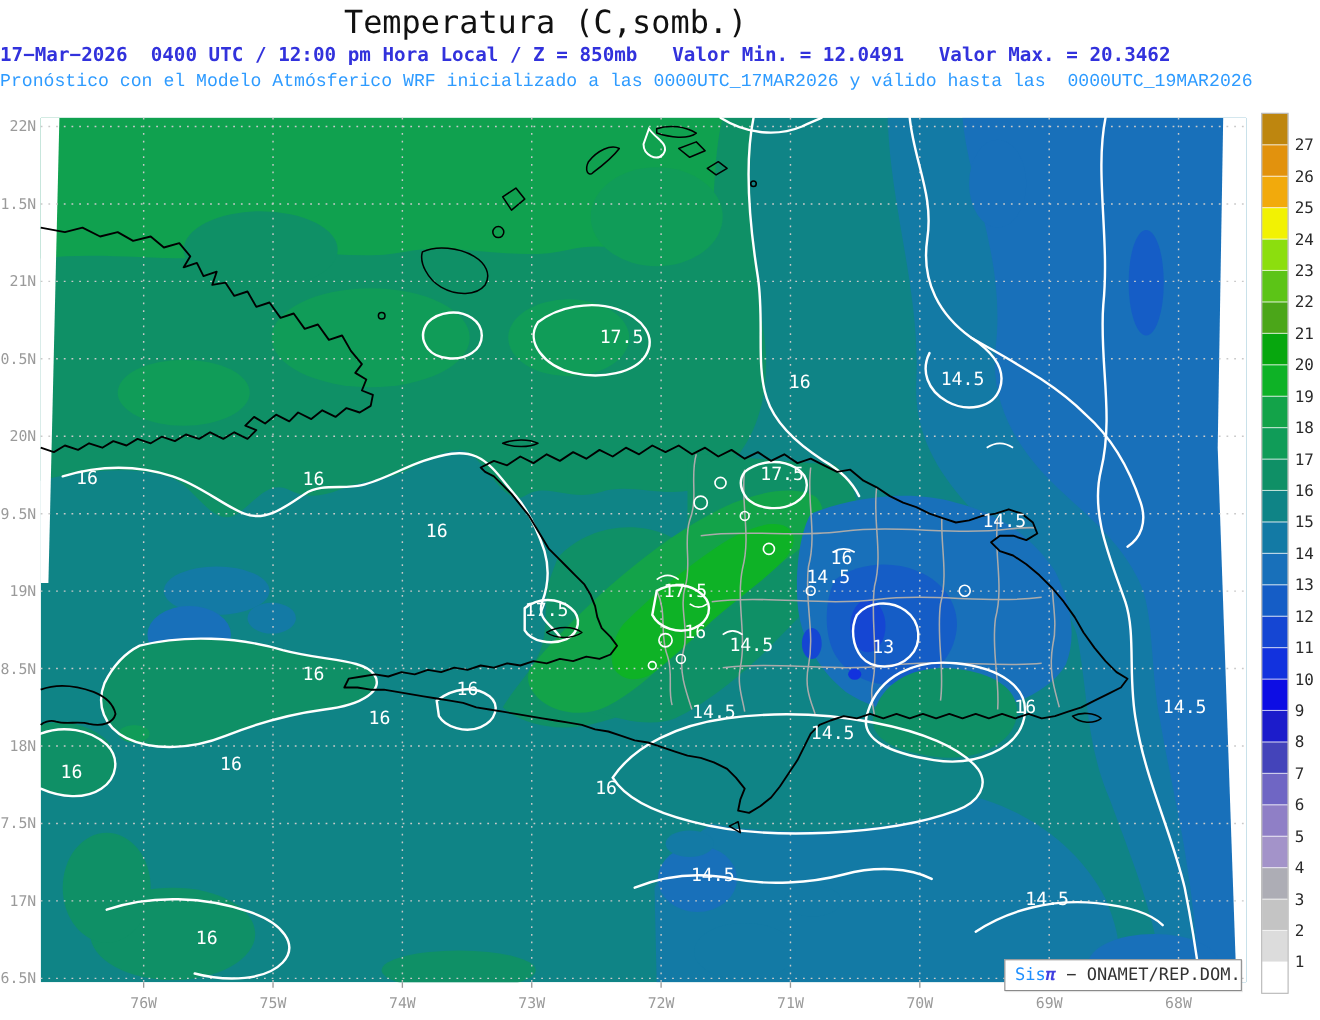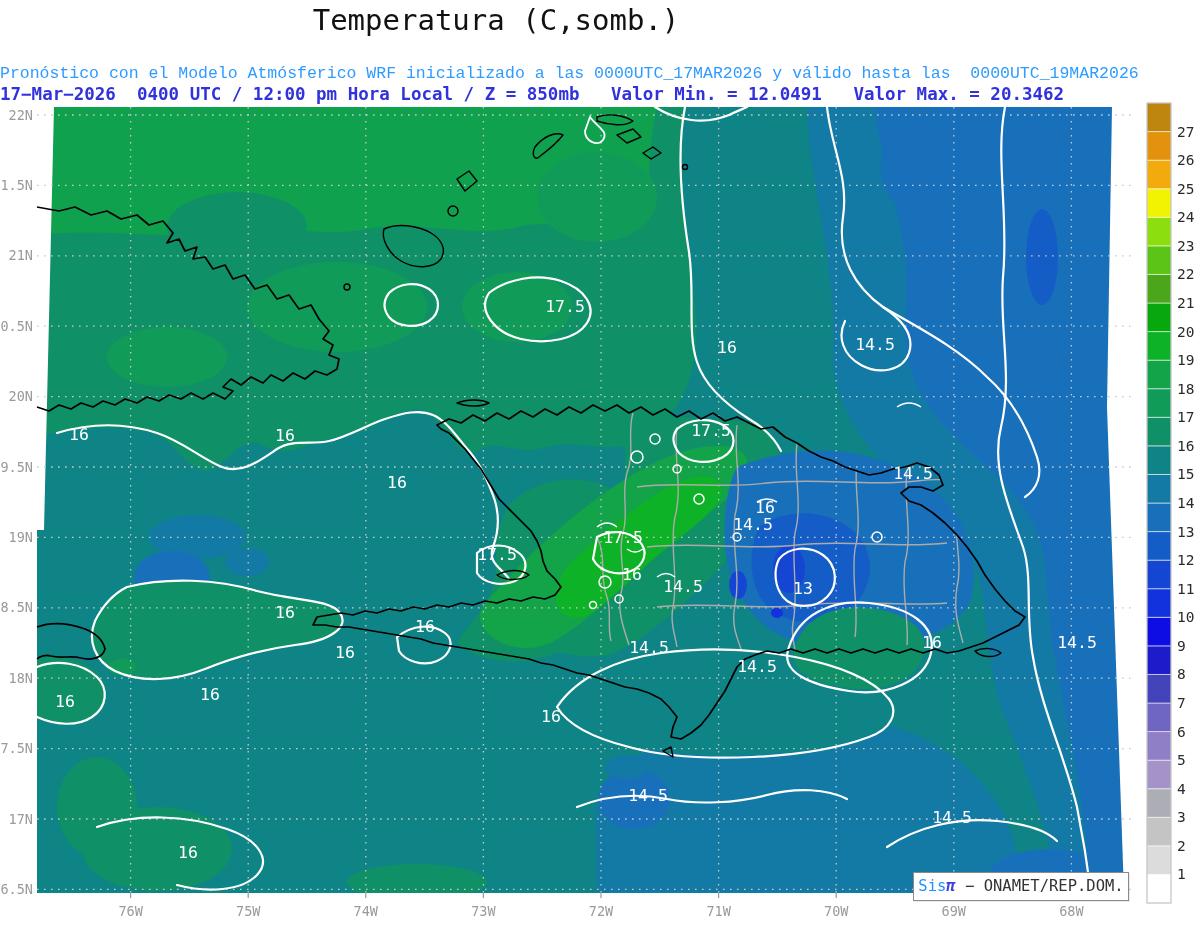--- a/index.html
+++ b/index.html
@@ -4,21 +4,21 @@
 <style>
   html,body{margin:0;padding:0;background:#fff;}
   #fig{position:relative;width:1200px;height:927px;background:#fff;overflow:hidden;
        font-family:"DejaVu Sans Mono","Liberation Mono",monospace;}
   #fig svg{position:absolute;left:0;top:0;}
   .hdr{position:absolute;left:0;width:992px;text-align:center;white-space:pre;}
   #title{top:3px;font-size:29px;letter-spacing:0px;color:#111;}
   #sub1{top:40px;font-size:17.5px;font-weight:bold;}
   #sub2{top:64px;font-size:16.5px;}
   #sisbox{position:absolute;left:913px;top:872px;width:214px;height:27px;background:#fff;
-          border:1px solid #8a8a8a;text-align:center;line-height:26px;font-size:15.5px;
+          border:1px solid #8a8a8a;text-align:right;line-height:26px;font-size:15.5px;
           box-shadow:1px 1px 0 rgba(0,0,0,0.08);}
   #sisbox .pi{font-style:italic;font-weight:bold;}
   text{font-family:"DejaVu Sans Mono","Liberation Mono",monospace;}
 </style>
 </head>
 <body>
 
 <div id="fig">
 
 <svg width="1200" height="927" viewBox="0 0 1200 927">
@@ -371,18 +371,18 @@
         <text x="30" y="176.42857142857144" font-size="14.5" fill="#2a2a2a">22</text>
         <text x="30" y="147.85714285714278" font-size="14.5" fill="#2a2a2a">23</text>
         <text x="30" y="119.28571428571422" font-size="14.5" fill="#2a2a2a">24</text>
         <text x="30" y="90.71428571428567" font-size="14.5" fill="#2a2a2a">25</text>
         <text x="30" y="62.14285714285711" font-size="14.5" fill="#2a2a2a">26</text>
         <text x="30" y="33.571428571428555" font-size="14.5" fill="#2a2a2a">27</text>
       </g>
 </svg>
 
 <div class="hdr" id="title">Temperatura (C,somb.)</div>
-<div class="hdr" id="sub1" style="color: rgb(50, 50, 220); margin-top: 44px;">17−Mar−2026  0400 UTC / 12:00 pm Hora Local / Z = 850mb   Valor Min. = 12.0491   Valor Max. = 20.3462</div>
+<div class="hdr" id="sub1" style="color: rgb(50, 50, 220);">17−Mar−2026  0400 UTC / 12:00 pm Hora Local / Z = 850mb   Valor Min. = 12.0491   Valor Max. = 20.3462</div>
 <div class="hdr" id="sub2" style="color: rgb(46, 155, 255); font-family: Liberation Mono, monospace;">Pronóstico con el Modelo Atmósferico WRF inicializado a las 0000UTC_17MAR2026 y válido hasta las  0000UTC_19MAR2026</div>
 
 <div id="sisbox"><span class="sis" style="color: rgb(30, 144, 255);">Sis</span><span class="pi" style="color: rgb(64, 64, 224);">π</span><span class="sep" style="color: rgb(51, 51, 51);"> − </span><span class="org" style="color: rgb(51, 51, 51);">ONAMET/REP.DOM.</span></div>
 
 </div>
 
 </body></html>

